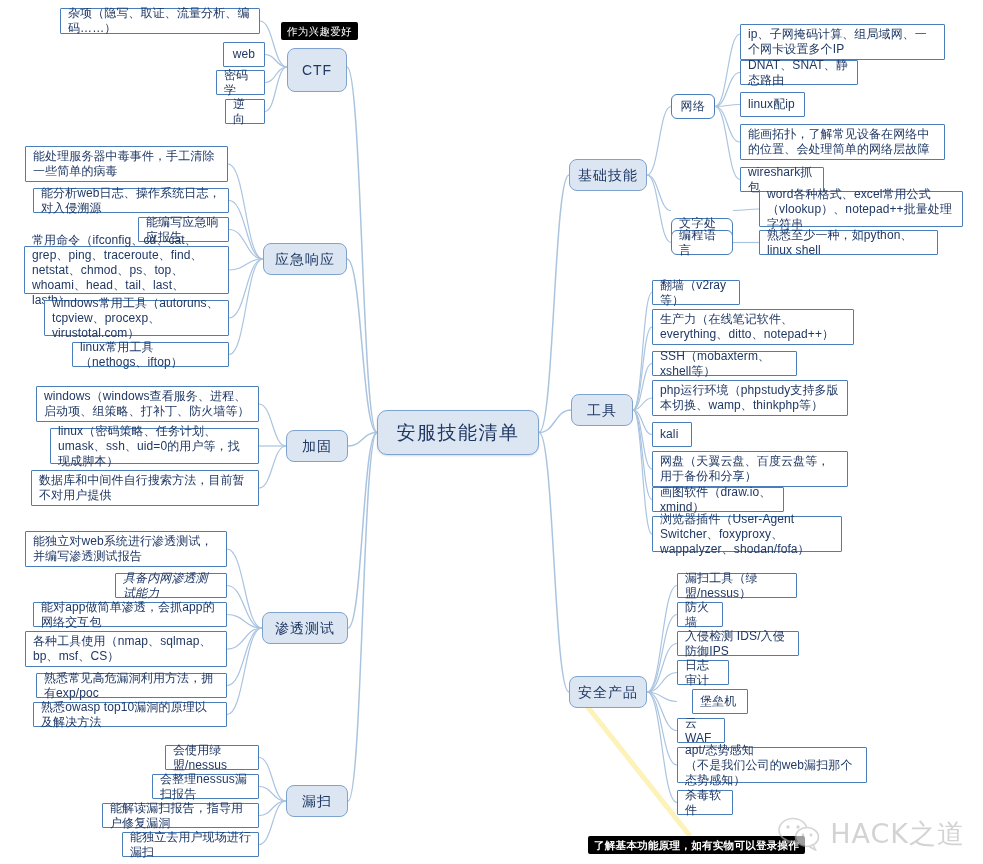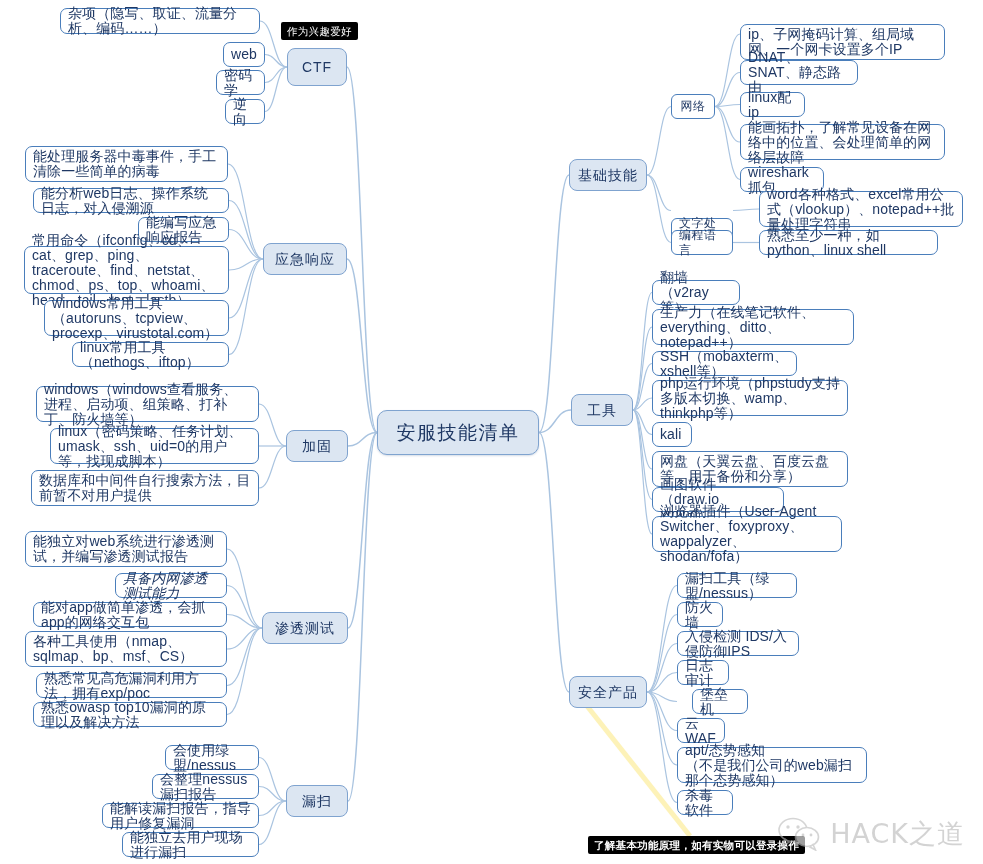--- a/index.html
+++ b/index.html
@@ -21,24 +21,24 @@
     position: absolute;
     left: 0; top: 0;
     width: 983px;
     height: 864px;
     pointer-events: none;
   }
   .node {
     position: absolute;
     box-sizing: border-box;
     border: 1.6px solid #4a7ebb;
-    border-radius: 7px;
+    border-radius: 1px;
     background: #ffffff;
     color: #1f3864;
-    font-size: 14px;
+    font-size: 12px;
     line-height: 15px;
     padding: 4px 7px;
     display: flex;
     align-items: center;
     letter-spacing: 0.1px;
     white-space: pre-wrap;
   }
   .node.root {
     background: #dce6f2;
     border: 1.8px solid #7fa3cf;
@@ -158,21 +158,21 @@
       <path d="M 647 692 C 662 692, 662 614.5, 677 614.5" fill="none" stroke="#aac4e0" stroke-width="1.2"></path>
       <path d="M 647 692 C 662 692, 662 643.5, 677 643.5" fill="none" stroke="#aac4e0" stroke-width="1.2"></path>
       <path d="M 647 692 C 662 692, 662 672.5, 677 672.5" fill="none" stroke="#aac4e0" stroke-width="1.2"></path>
       <path d="M 647 692 C 662 692, 662 701.5, 677 701.5" fill="none" stroke="#aac4e0" stroke-width="1.2"></path>
       <path d="M 647 692 C 662 692, 662 730.5, 677 730.5" fill="none" stroke="#aac4e0" stroke-width="1.2"></path>
       <path d="M 647 692 C 662 692, 662 765, 677 765" fill="none" stroke="#aac4e0" stroke-width="1.2"></path>
       <path d="M 647 692 C 662 692, 662 802.5, 677 802.5" fill="none" stroke="#aac4e0" stroke-width="1.2"></path>
       <path d="M 587 706 L 690 836" stroke="#fdf2b8" stroke-width="5" fill="none"></path>
     </svg>
 
-  <div class="node branch" style="left:287px; top:48px; width:60px; height:38px;justify-content:center;">
+  <div class="node branch" style="left:287px; top:48px; width:60px; height:44px;justify-content:center;">
     <span>CTF</span>
   </div>
   <div class="node leaf" style="left:60px; top:8px; width:200px; height:26px;">
     <span>杂项（隐写、取证、流量分析、编码……）</span>
   </div>
   <div class="node leaf" style="left:223px; top:42px; width:42px; height:25px; justify-content:center;">
     <span>web</span>
   </div>
   <div class="node leaf" style="left:216px; top:70px; width:49px; height:25px; justify-content:center;">
     <span>密码学</span>

